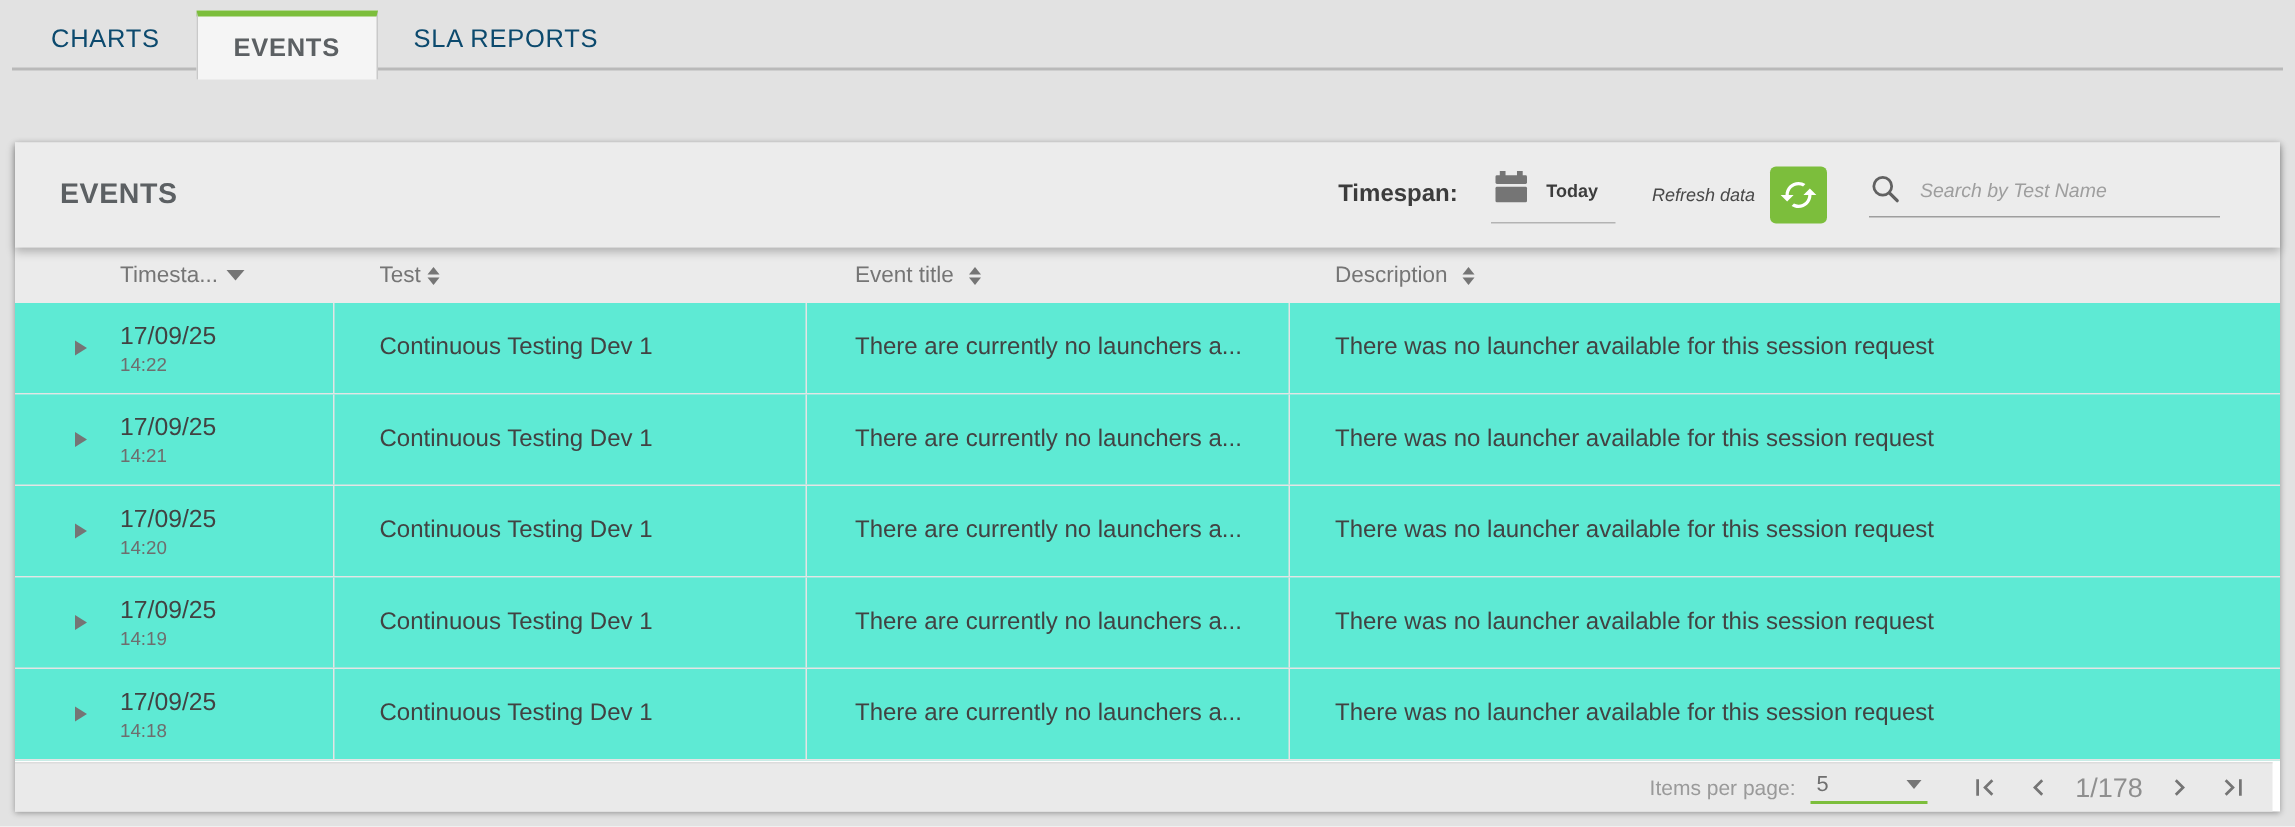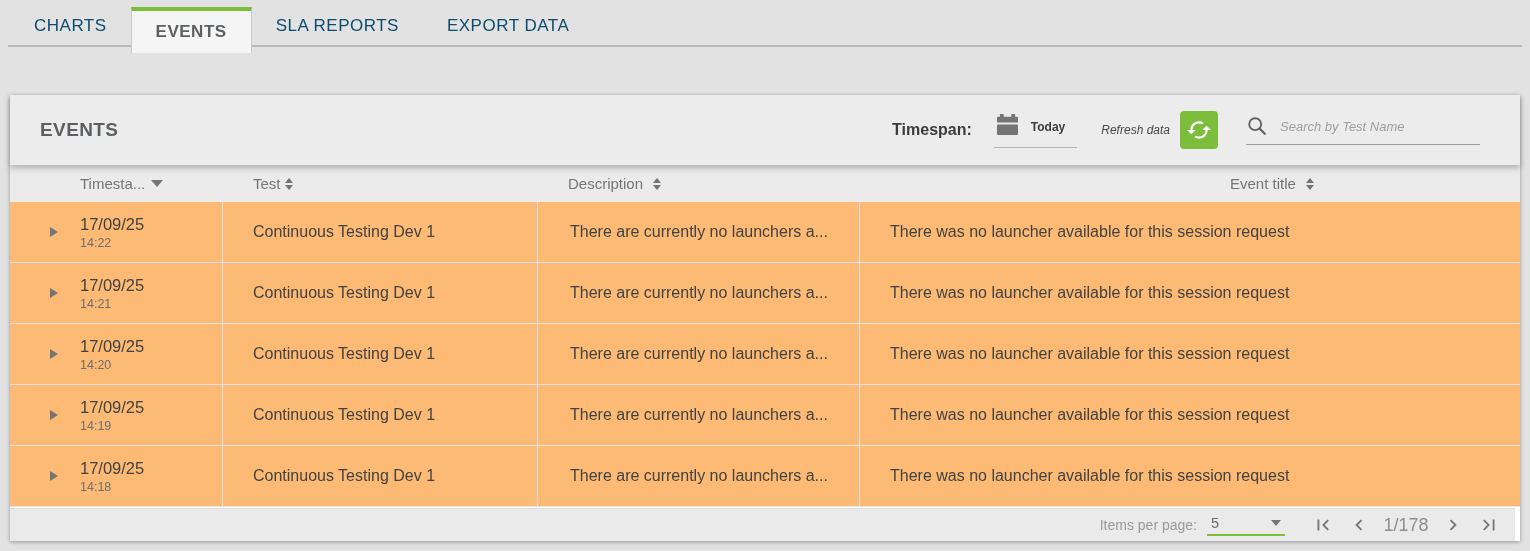--- a/index.html
+++ b/index.html
@@ -73,21 +73,21 @@
     position:absolute;top:70px;left:0;right:0;height:37px;background:var(--thead-bg);
     display:flex;align-items:center;font-size:15px;color:var(--icon-gray);
   }
   .th{display:flex;align-items:center;box-sizing:border-box;cursor:pointer;}
   .th1{width:213px;padding-left:70px;gap:6px;}
   .th2{width:315px;padding-left:30px;gap:4px;}
   .th3{width:322px;padding-left:32px;gap:10px;}
   .th4{flex:1;padding-left:30px;gap:10px;}
 
   .tbody{position:absolute;top:107px;left:0;right:0;bottom:33px;overflow:hidden;}
-  .row{height:61px;box-sizing:border-box;border-bottom:1px solid var(--line);display:flex;background:#fdba74;}
+  .row{height:61px;box-sizing:border-box;border-bottom:1px solid var(--line);display:flex;background:#5eead4;}
   .cell{box-sizing:border-box;display:flex;align-items:center;font-size:16px;color:#424242;}
   .c1{width:213px;border-right:1px solid var(--line);padding-left:40px;gap:22px;}
   .c2{width:315px;border-right:1px solid var(--line);padding-left:30px;}
   .c3{width:322px;border-right:1px solid var(--line);padding-left:32px;}
   .c4{flex:1;padding-left:30px;}
   .ts{display:flex;flex-direction:column;}
   .ts-date{font-size:16.5px;color:#424242;}
   .ts-time{font-size:12.5px;color:#6e6e6e;margin-top:2px;}
   .expander{
     width:0;height:0;cursor:pointer;flex:none;
@@ -120,21 +120,20 @@
   .pg-indicator{margin-left:12px;color:#8f8f8f;font-size:18px;min-width:46px;text-align:center;}
 </style>
 </head>
 <body>
 
 <div class="tabbar">
   <div class="tabbar-line"></div>
   <div class="tab">CHARTS</div>
   <div class="tab active">EVENTS</div>
   <div class="tab">SLA REPORTS</div>
-  <div class="tab">EXPORT DATA</div>
 </div>
 
 <div class="panel">
 
   <div class="panel-header">
     <div class="panel-title">EVENTS</div>
 
     <div class="controls">
       <span class="timespan-label">Timespan:</span>
 
@@ -177,29 +176,29 @@
       <span>Timesta...</span>
       <span class="tri-down"></span>
     </div>
     <div class="th th2">
       <span>Test</span>
       <span class="sort-both">
           <span class="up"></span>
           <span class="down"></span>
         </span>
     </div>
-    <div class="th th4">
-      <span>Description</span>
+    <div class="th th3">
+      <span>Event title</span>
       <span class="sort-both">
           <span class="up"></span>
           <span class="down"></span>
         </span>
     </div>
-    <div class="th th3">
-      <span>Event title</span>
+    <div class="th th4">
+      <span>Description</span>
       <span class="sort-both">
           <span class="up"></span>
           <span class="down"></span>
         </span>
     </div>
   </div>
 
   <div class="tbody">
 
     <div class="row">

